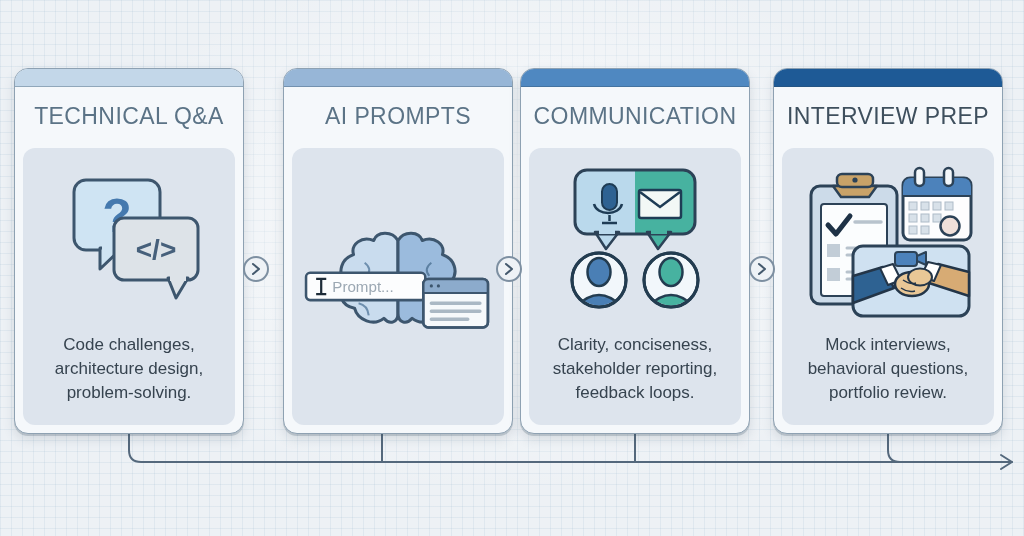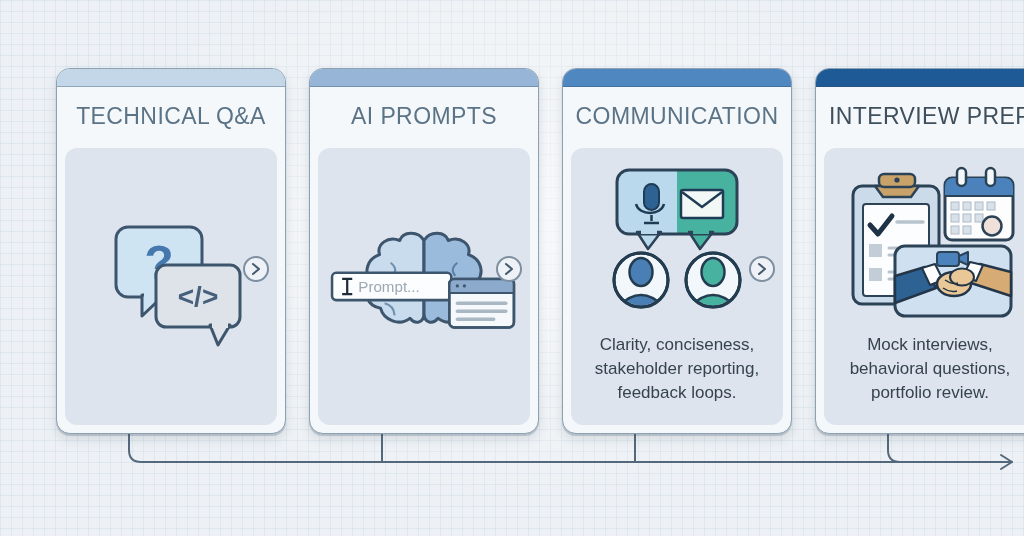--- a/index.html
+++ b/index.html
@@ -9,22 +9,22 @@
     background-image:
       linear-gradient(rgba(165,192,214,.20) 1px, transparent 1px),
       linear-gradient(90deg, rgba(165,192,214,.20) 1px, transparent 1px);
     background-size:11px 11px;}
   .stage::before{content:"";position:absolute;inset:0;pointer-events:none;
     background:radial-gradient(ellipse at 50% 42%, rgba(255,255,255,.70) 0%, rgba(255,255,255,0) 62%);}
   .flow{position:absolute;left:0;top:0;pointer-events:none;}
   .card{position:absolute;top:68px;width:230px;height:366px;background:#f5f8fb;
     border:1.5px solid #8ea1b2;border-radius:14px;box-sizing:border-box;
     box-shadow:0 2px 0 rgba(60,80,100,.22), 0 5px 12px rgba(60,80,100,.16);
-    display:flex;flex-direction:column;overflow:hidden;margin-left:42px;}
-  .c1{left:14px}.c2{left:267px}.c3{left:520px}.c4{left:773px}
+    display:flex;flex-direction:column;overflow:hidden;}
+  .c1{left:14px}.c2{left:283px}.c3{left:520px}.c4{left:773px}
   .bar{height:17px;flex:none;border-bottom:1px solid rgba(50,76,100,.35);}
   .title{height:58px;flex:none;display:flex;align-items:center;justify-content:center;
     font-size:23px;font-weight:500;letter-spacing:.4px;color:#5b7386;}
   .c4 .title{color:#3e4f5d;}
   .panel{flex:1;margin:3px 8px 8px;background:#dde4ed;border-radius:12px;
     display:flex;flex-direction:column;align-items:center;min-height:0;}
   .icon-wrap{flex:1;display:flex;align-items:center;justify-content:center;min-height:0;}
   .desc{white-space:pre-line;text-align:center;font-size:17px;line-height:1.42;
     color:#36434f;padding:0 4px 20px;flex:none;}
   .conn{position:absolute;top:256px;width:26px;height:26px;border-radius:50%;
@@ -60,20 +60,23 @@
             <text x="63" y="58" text-anchor="middle" font-size="48" font-weight="bold" fill="#4579ae">?</text>
           </g>
           <g>
             <rect x="60" y="44" width="84" height="62" rx="10" fill="#dde3e8" stroke="#3d566e" stroke-width="3"></rect>
             <path d="M114,104 L122,124 L134,104 Z" fill="#dde3e8" stroke="#3d566e" stroke-width="3" stroke-linejoin="round"></path>
             <rect x="116" y="101" width="16" height="6" fill="#dde3e8"></rect>
             <text x="102" y="85" text-anchor="middle" font-size="28" font-weight="bold" fill="#46607b">&lt;/&gt;</text>
           </g>
         </svg>
       </div>
+      <div class="desc">Code challenges,
+architecture design,
+problem-solving.</div>
     </div>
   </div>
 
   <div class="card c2">
     <div class="bar" style="background: rgb(151, 182, 215);"></div>
     <div class="title">AI PROMPTS</div>
     <div class="panel">
       <div class="icon-wrap">
         <svg width="192" height="130" viewBox="0 0 190 128">
           <g>

